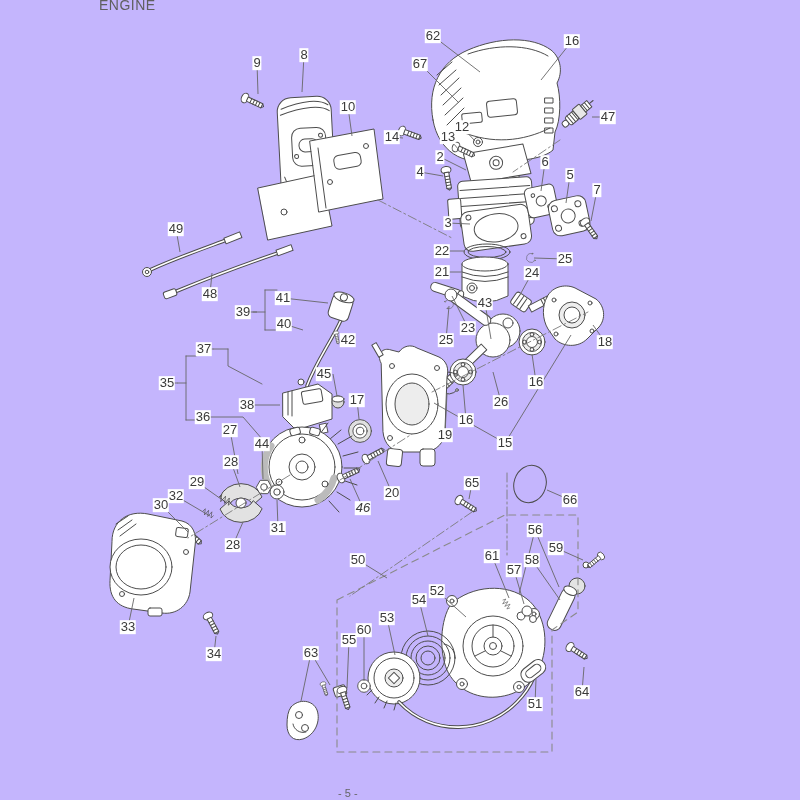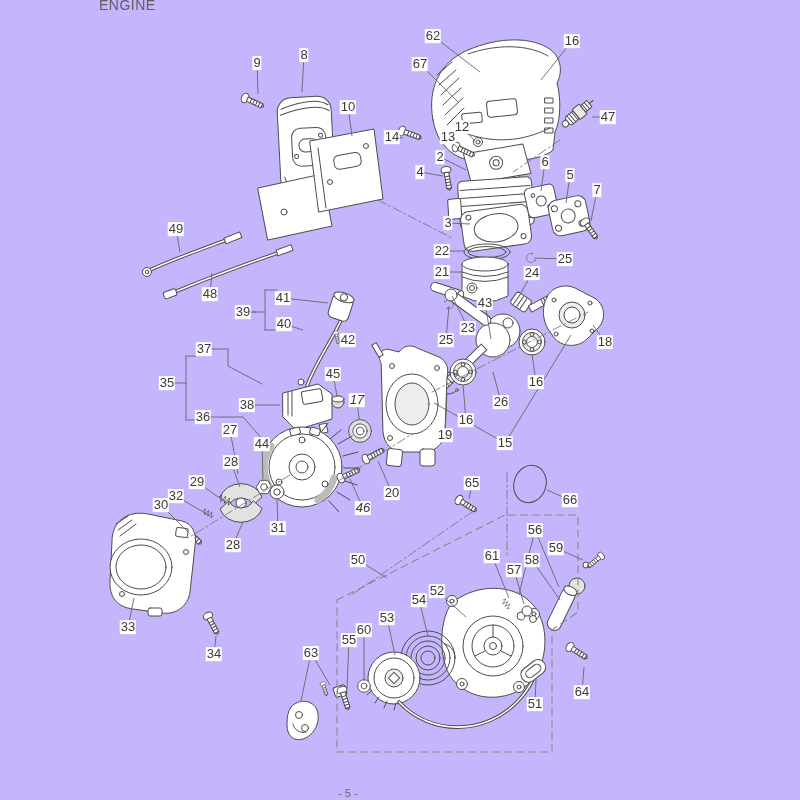--- a/index.html
+++ b/index.html
@@ -526,22 +526,22 @@
       <span class="part-label" style="left: 532px; top: 273px;">24</span>
       <span class="part-label" style="left: 485px; top: 303px;">43</span>
       <span class="part-label" style="left: 468px; top: 328px;">23</span>
       <span class="part-label" style="left: 446px; top: 340px;">25</span>
       <span class="part-label" style="left: 605px; top: 342px;">18</span>
       <span class="part-label" style="left: 501px; top: 402px;">26</span>
       <span class="part-label" style="left: 536px; top: 382px;">16</span>
       <span class="part-label" style="left: 466px; top: 420px;">16</span>
       <span class="part-label" style="left: 505px; top: 443px;">15</span>
       <span class="part-label" style="left: 445px; top: 435px;">19</span>
-      <span class="part-label" style="left: 357px; top: 400px; font-style: italic;">17</span>
-      <span class="part-label" style="left: 333px; top: 374px;">45</span>
+      <span class="part-label" style="left: 357px; top: 400px;">17</span>
+      <span class="part-label" style="left: 324px; top: 374px;">45</span>
       <span class="part-label" style="left: 176px; top: 229px;">49</span>
       <span class="part-label" style="left: 210px; top: 294px;">48</span>
       <span class="part-label" style="left: 243px; top: 312px;">39</span>
       <span class="part-label" style="left: 283px; top: 298px;">41</span>
       <span class="part-label" style="left: 284px; top: 324px;">40</span>
       <span class="part-label" style="left: 348px; top: 340px;">42</span>
       <span class="part-label" style="left: 204px; top: 349px;">37</span>
       <span class="part-label" style="left: 167px; top: 383px;">35</span>
       <span class="part-label" style="left: 247px; top: 405px;">38</span>
       <span class="part-label" style="left: 203px; top: 417px;">36</span>

